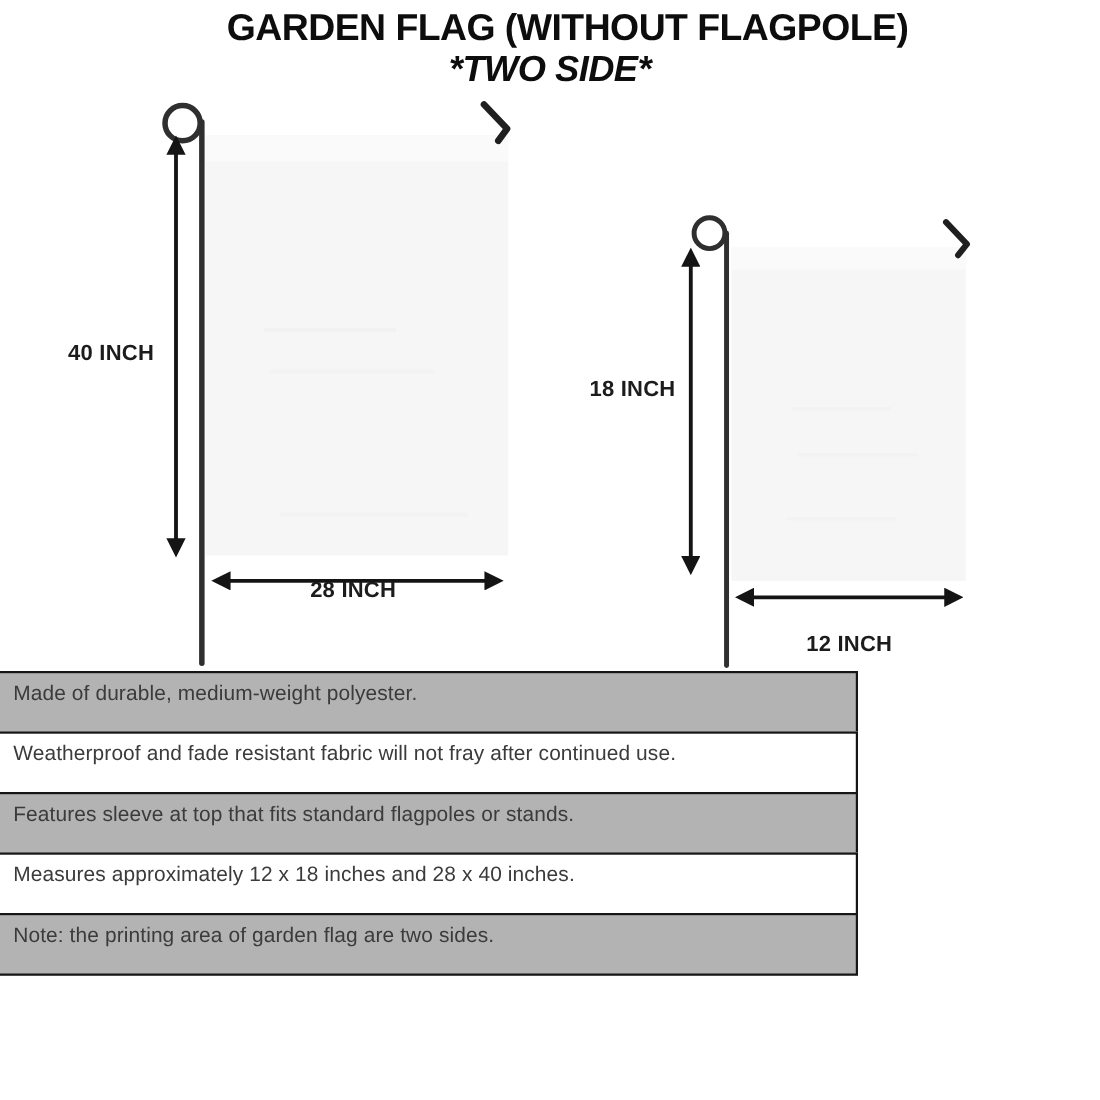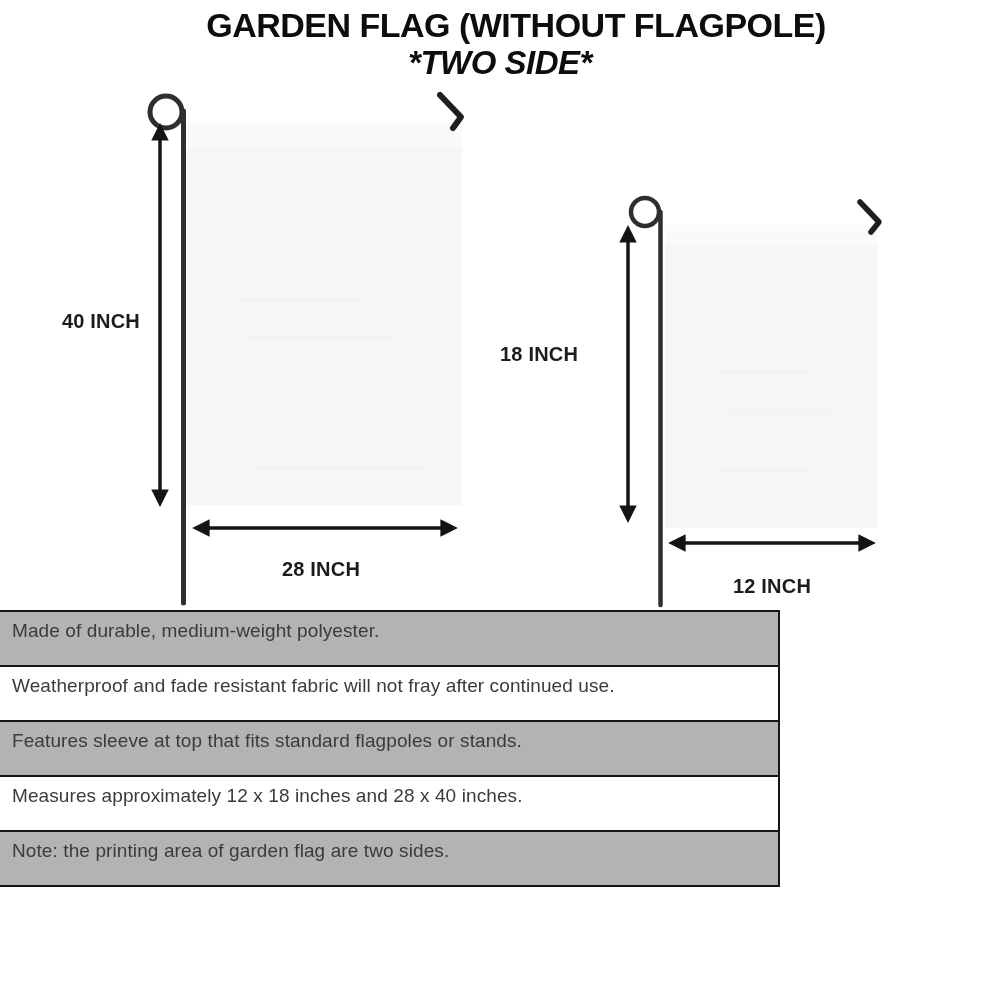--- a/index.html
+++ b/index.html
@@ -55,22 +55,22 @@
   }
   .dim-label {
     position: absolute;
     font-size: 20px;
     font-weight: 700;
     color: #1c1c1c;
     letter-spacing: 0.2px;
     white-space: nowrap;
   }
   .dim-40 { top: 310px; left: 28px;  width: 112px; text-align: right; }
-  .dim-18 { top: 343px; left: 500px; width: 114px; text-align: left; }
-  .dim-28 { top: 558px; left: 221px; width: 200px; text-align: center; }
+  .dim-18 { top: 343px; left: 500px; width: 114px; text-align: right; }
+  .dim-28 { top: 526px; left: 221px; width: 200px; text-align: center; }
   .dim-12 { top: 551px; left: 672px; width: 200px; text-align: center; margin-top: 24px; }
 
   
   .features {
     position: absolute;
     top: 610px;
     left: -4px;
     width: 784px;
   }
   .feature-row {

